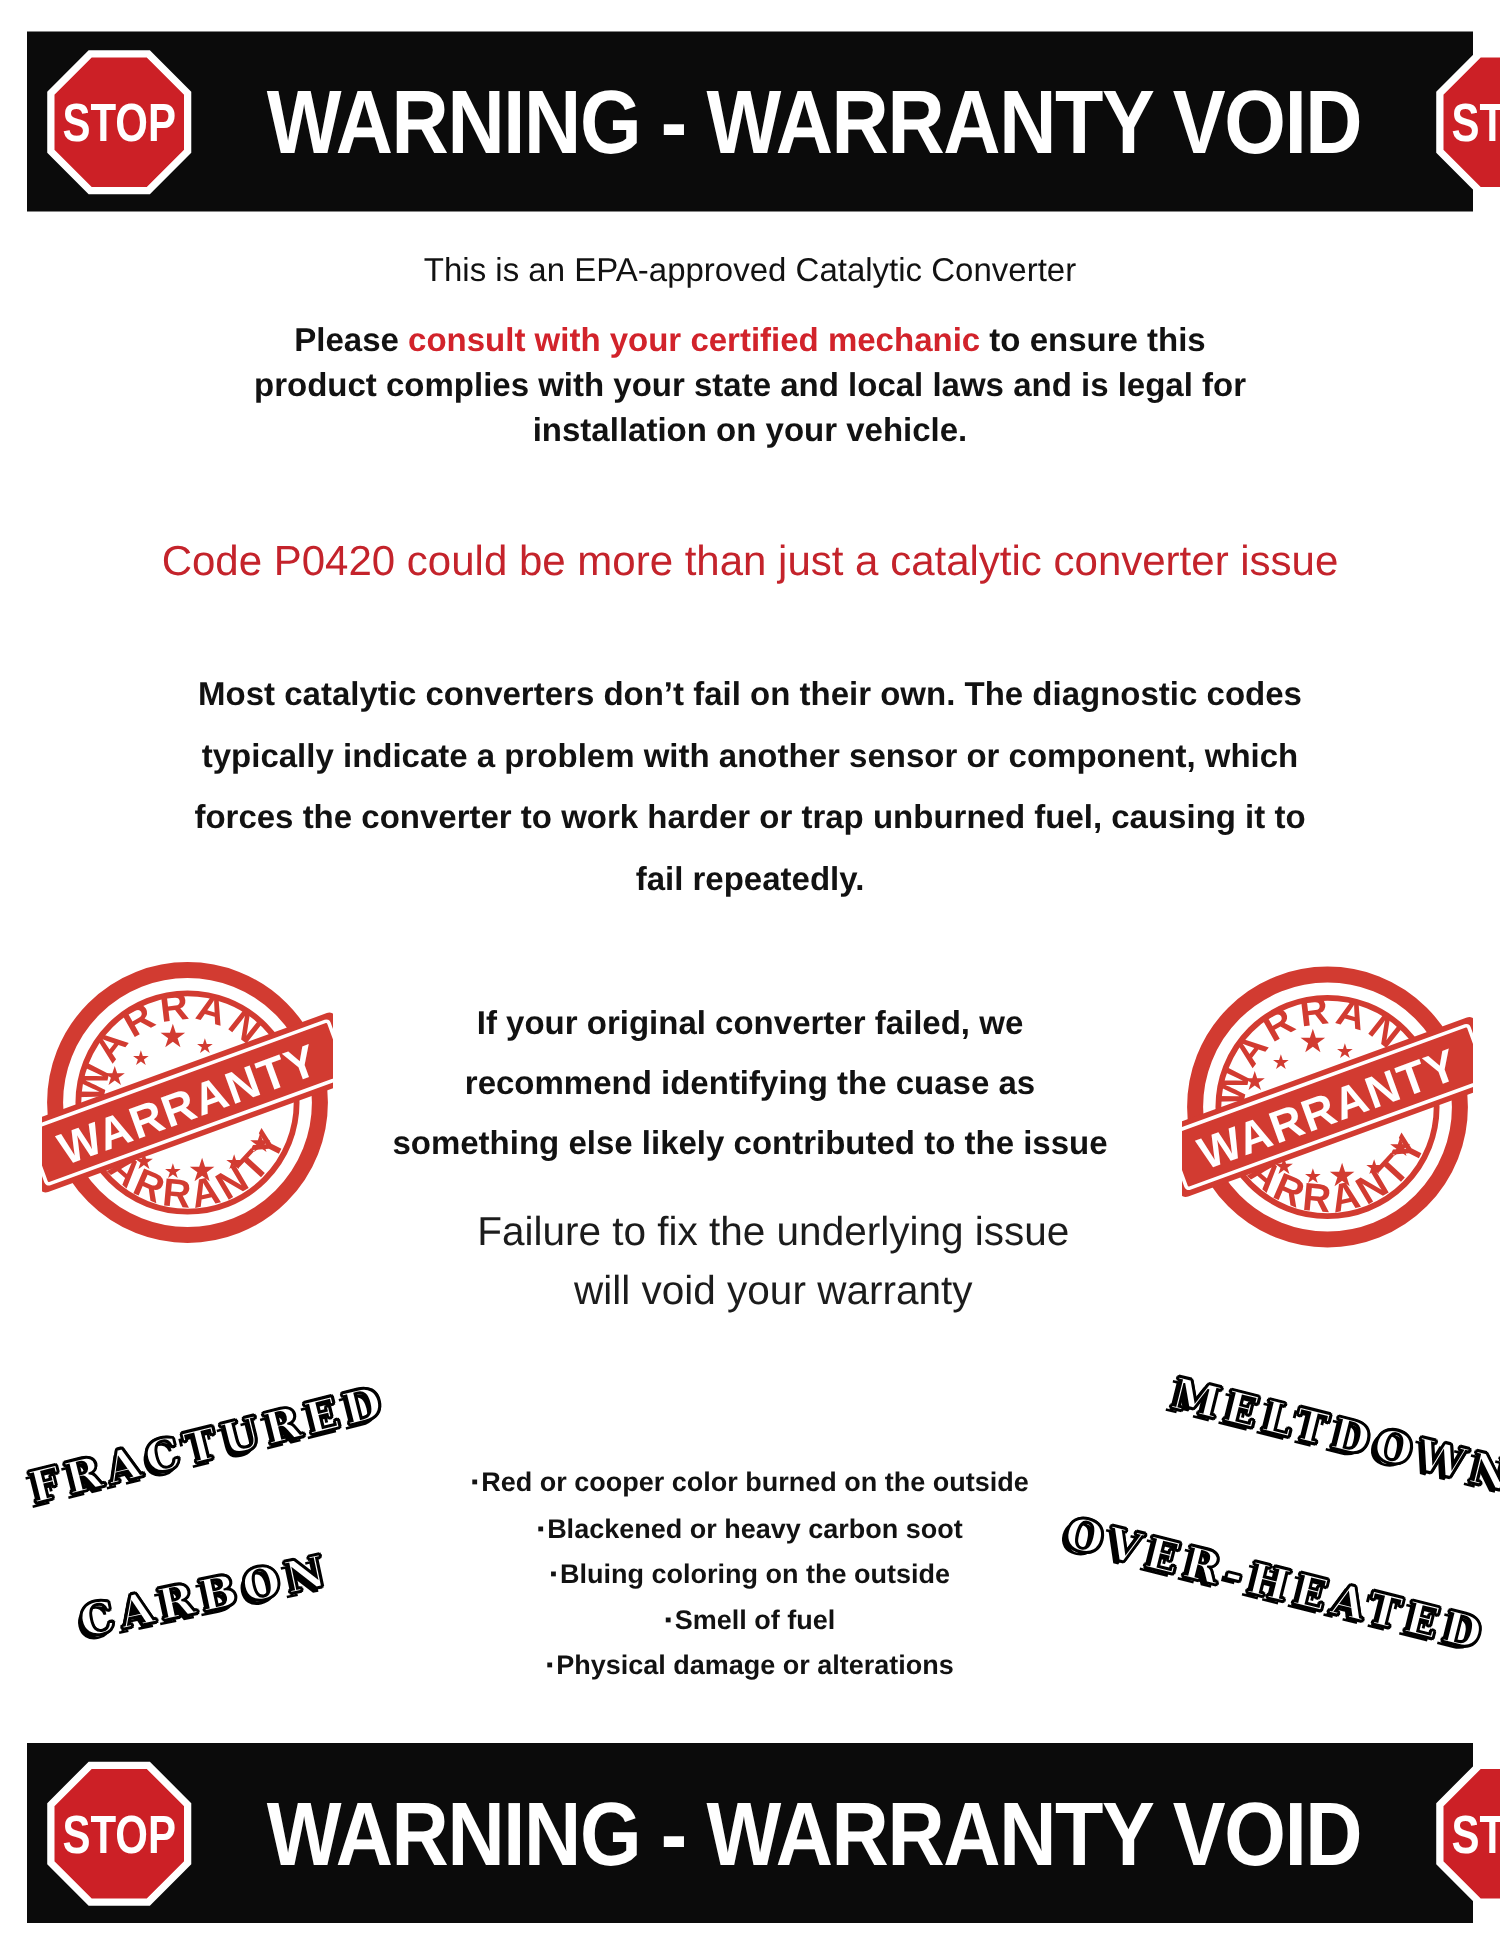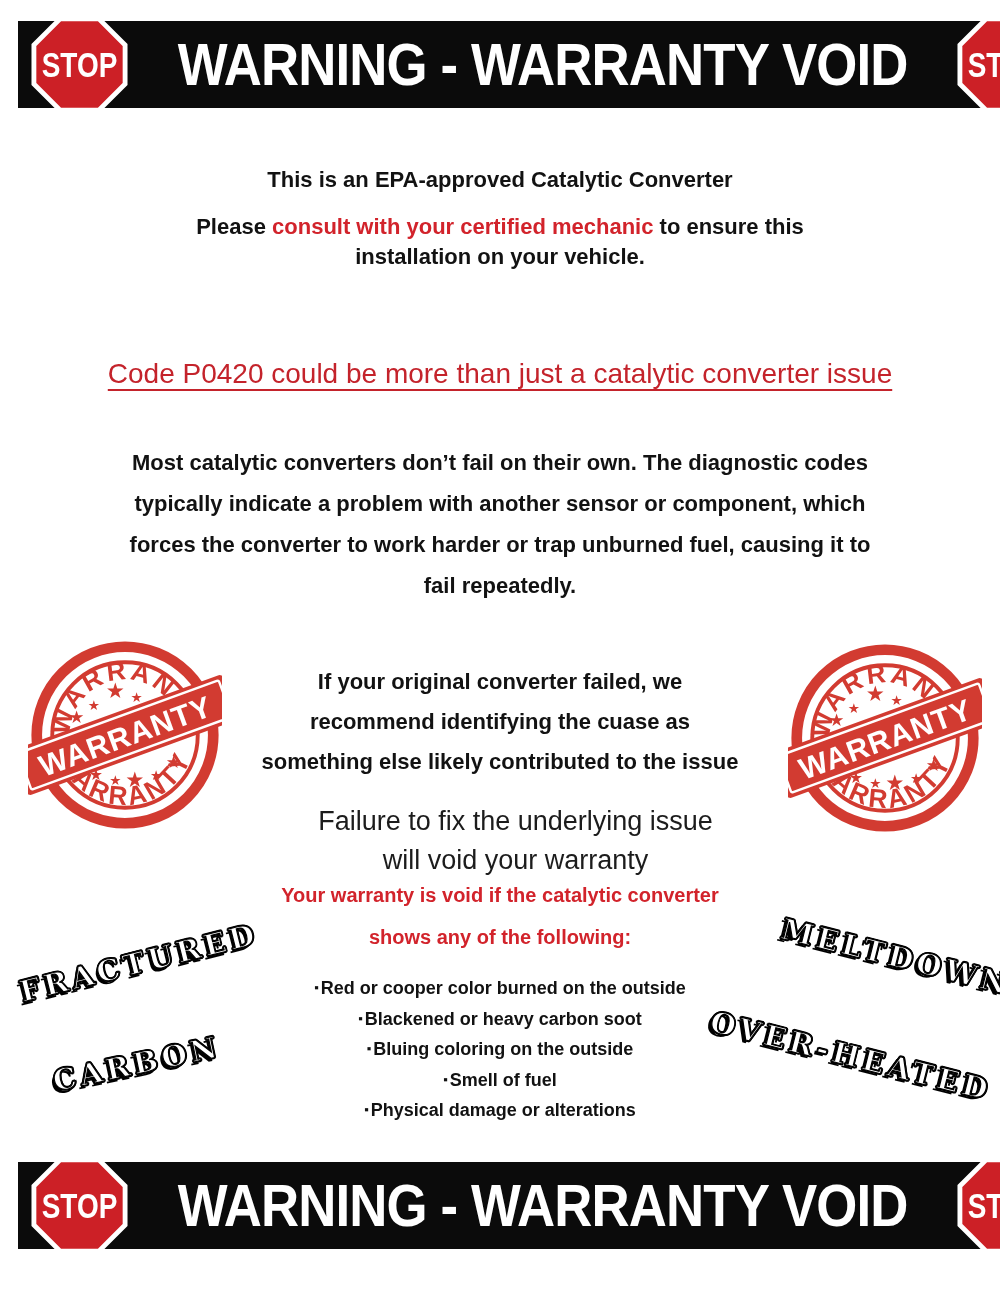--- a/index.html
+++ b/index.html
@@ -3,40 +3,40 @@
 <meta charset="utf-8">
 <title>Warning - Warranty Void</title>
 <style>
   html,body{margin:0;padding:0;background:#ffffff;}
   .page{
     position:relative;width:1000px;height:1300px;background:#ffffff;overflow:hidden;
     font-family:"Liberation Sans","DejaVu Sans",sans-serif;color:#121212;
   }
   
   .banner{
-    position:absolute;left:18px;width:964px;height:87px;background:#0b0b0b;
+    position:absolute;left:18px;width:964px;height:120px;background:#0b0b0b;
     display:flex;align-items:center;justify-content:space-between;
     padding:0 13px;box-sizing:border-box;
   }
   .banner-top{top:21px;}
   .banner-bottom{top:1162px;}
   .banner-title{
     flex:1;text-align:center;color:#ffffff;font-weight:bold;font-size:60px;
     letter-spacing:-1px;white-space:nowrap;transform:scaleX(0.88);
   }
   .stop{width:97px;height:97px;flex:0 0 auto;}
   .stop text{font-family:"Liberation Sans","DejaVu Sans",sans-serif;font-weight:bold;fill:#fff;}
   
   .center-block{position:absolute;left:0;right:0;text-align:center;}
-  .intro1{top:166px;font-size:22px;font-weight:bold;line-height:28px;}
+  .intro1{top:166px;font-size:22px;font-weight:normal;line-height:28px;}
   .intro2{top:212px;font-size:22px;font-weight:bold;line-height:30px;}
   .red{color:#d2232b;text-align:right;}
   .p0420{
     top:357px;font-size:28px;line-height:34px;color:#c4232b;
-    text-decoration:underline;text-decoration-thickness:2px;text-underline-offset:6px;
+    text-decoration-thickness:2px;text-underline-offset:6px;
   }
   .para{top:442px;left:60px;right:60px;font-size:22px;font-weight:bold;line-height:41px;}
   .middle{position:absolute;top:642px;left:215px;width:570px;text-align:center;
     font-size:22px;font-weight:bold;line-height:40px;margin-top:20px;}
   .failure{top:802px;font-size:27px;font-weight:400;line-height:39px;color:#1c1c1c;margin-left:31px;}
   .voidhead{top:874px;font-size:20px;font-weight:bold;line-height:42px;color:#d2232b;}
   .bullets{top:973px;font-size:18px;font-weight:bold;line-height:29.5px;}
   .bullet-marker{font-size:13px;margin-right:2px;vertical-align:2px;}
   
   .stamp{position:absolute;width:194px;height:194px;}
@@ -76,20 +76,21 @@
     <svg class="stop" viewBox="0 0 100 100">
       <polygon points="30,3 70,3 97,30 97,70 70,97 30,97 3,70 3,30" fill="#cc2026" stroke="#ffffff" stroke-width="5"></polygon>
       <text x="50" y="63" text-anchor="middle" font-size="37" textLength="78" lengthAdjust="spacingAndGlyphs">STOP</text>
     </svg>
   </div>
 
   <div class="center-block intro1">This is an EPA-approved Catalytic Converter</div>
 
   <div class="center-block intro2">
     <div><span>Please </span><span class="red">consult with your certified mechanic</span><span> to ensure this</span></div>
+    <div>product complies with your state and local laws and is legal for</div>
     <div>installation on your vehicle.</div>
   </div>
 
   <div class="center-block p0420">Code P0420 could be more than just a catalytic converter issue</div>
 
   <div class="center-block para">
     <div>Most catalytic converters don’t fail on their own. The diagnostic codes</div>
     <div>typically indicate a problem with another sensor or component, which</div>
     <div>forces the converter to work harder or trap unburned fuel, causing it to</div>
     <div>fail repeatedly.</div>
@@ -151,24 +152,20 @@
     <div>If your original converter failed, we</div>
     <div>recommend identifying the cuase as</div>
     <div>something else likely contributed to the issue</div>
   </div>
 
   <div class="center-block failure">
     <div>Failure to fix the underlying issue</div>
     <div>will void your warranty</div>
   </div>
 
-  <div class="center-block voidhead">
-    <div>Your warranty is void if the catalytic converter</div>
-    <div>shows any of the following:</div>
-  </div>
 
   <div class="center-block bullets">
     <div><span class="bullet-marker">▪</span><span>Red or cooper color burned on the outside</span></div>
     <div><span class="bullet-marker">▪</span><span>Blackened or heavy carbon soot</span></div>
     <div><span class="bullet-marker">▪</span><span>Bluing coloring on the outside</span></div>
     <div><span class="bullet-marker">▪</span><span>Smell of fuel</span></div>
     <div><span class="bullet-marker">▪</span><span>Physical damage or alterations</span></div>
   </div>
 
   <div class="decal decal-fractured">FRACTURED</div>

